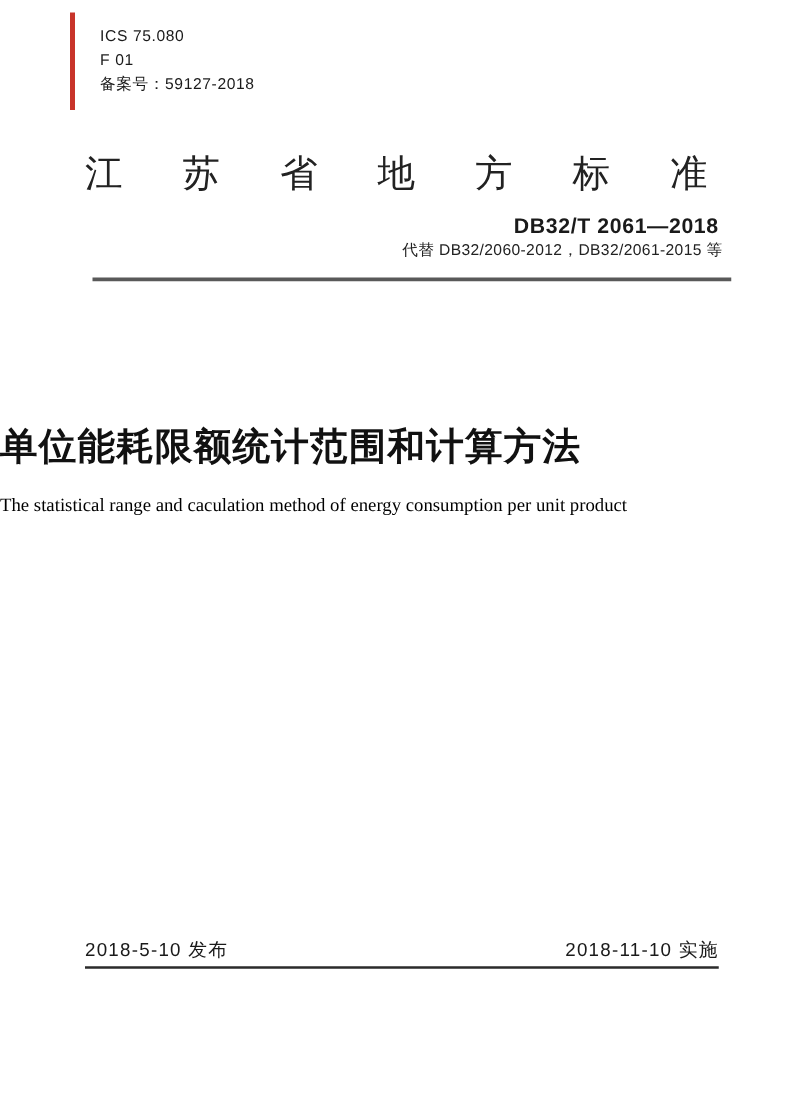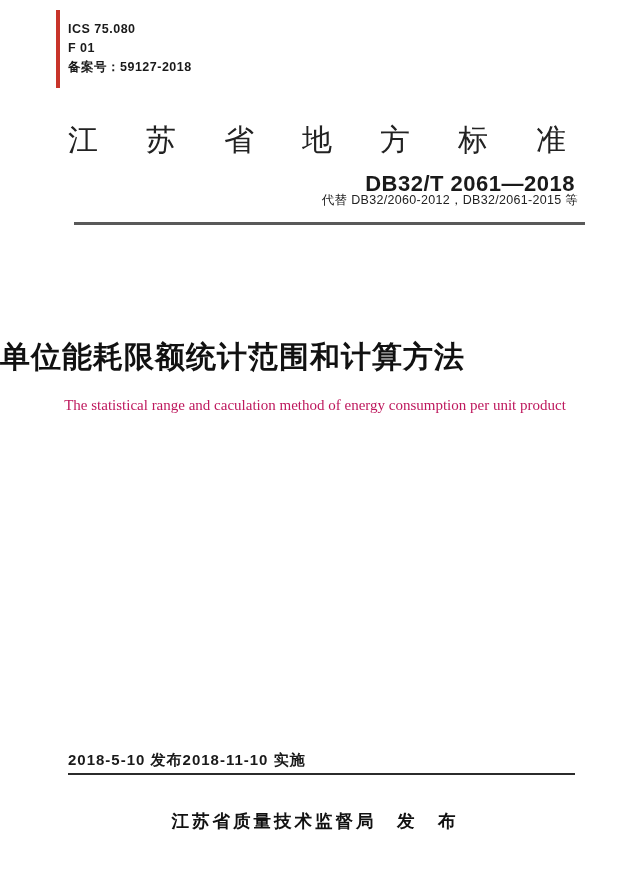--- a/index.html
+++ b/index.html
@@ -21,24 +21,24 @@
     position: absolute;
     left: 56px;
     top: 10px;
     width: 4px;
     height: 78px;
     background: #c8342a;
   }
   
   .meta-block {
     position: absolute;
-    left: 68px;
+    left: 80px;
     top: 20px;
     font-size: 12.5px;
-    font-weight: 700;
+    font-weight: 400;
     line-height: 19px;
     letter-spacing: 0.5px;
   }
   
   .logo {
     position: absolute;
     top: 40px;
     right: 45px;
     font-family: "Liberation Serif", serif;
     font-weight: 900;
@@ -56,21 +56,21 @@
     line-height: 38px;
     font-weight: 400;
     letter-spacing: 48px;
     white-space: nowrap;
     color: #222;
   }
   .standard-no {
     position: absolute;
     top: 171px;
     right: 55px;
-    font-size: 22px;
+    font-size: 17px;
     font-weight: 700;
     letter-spacing: 0.5px;
   }
   .replaces {
     position: absolute;
     top: 192px;
     right: 52px;
     font-size: 12.5px;
     font-weight: 400;
     letter-spacing: 0.3px;
@@ -93,34 +93,34 @@
     font-size: 30px;
     font-weight: 700;
     letter-spacing: 1px;
     color: #111;
   }
   .doc-subtitle {
     position: absolute;
     top: 397px;
     left: 0;
     width: 100%;
-    text-align: center;
+    text-align: left;
     font-family: "Liberation Serif", serif;
     font-size: 15px;
-    color: #be185d;
+    color: #000000;
   }
   .date-row {
     position: absolute;
     top: 751px;
     left: 68px;
     right: 55px;
     display: flex;
-    justify-content: flex-start;
+    justify-content: space-between;
     font-size: 15px;
-    font-weight: 700;
+    font-weight: 400;
     letter-spacing: 1px;
   }
   .rule-thin {
     position: absolute;
     top: 773px;
     left: 68px;
     right: 55px;
     height: 2px;
     background: #2b2b2b;
   }
@@ -162,15 +162,14 @@
 
   <div class="doc-subtitle">The statistical range and caculation method of energy consumption per unit product</div>
 
   <div class="date-row">
     <span>2018-5-10 发布</span>
     <span>2018-11-10 实施</span>
   </div>
 
   <div class="rule-thin"></div>
 
-  <div class="publisher">江苏省质量技术监督局　发　布</div>
 
 </div>
 
 </body></html>

